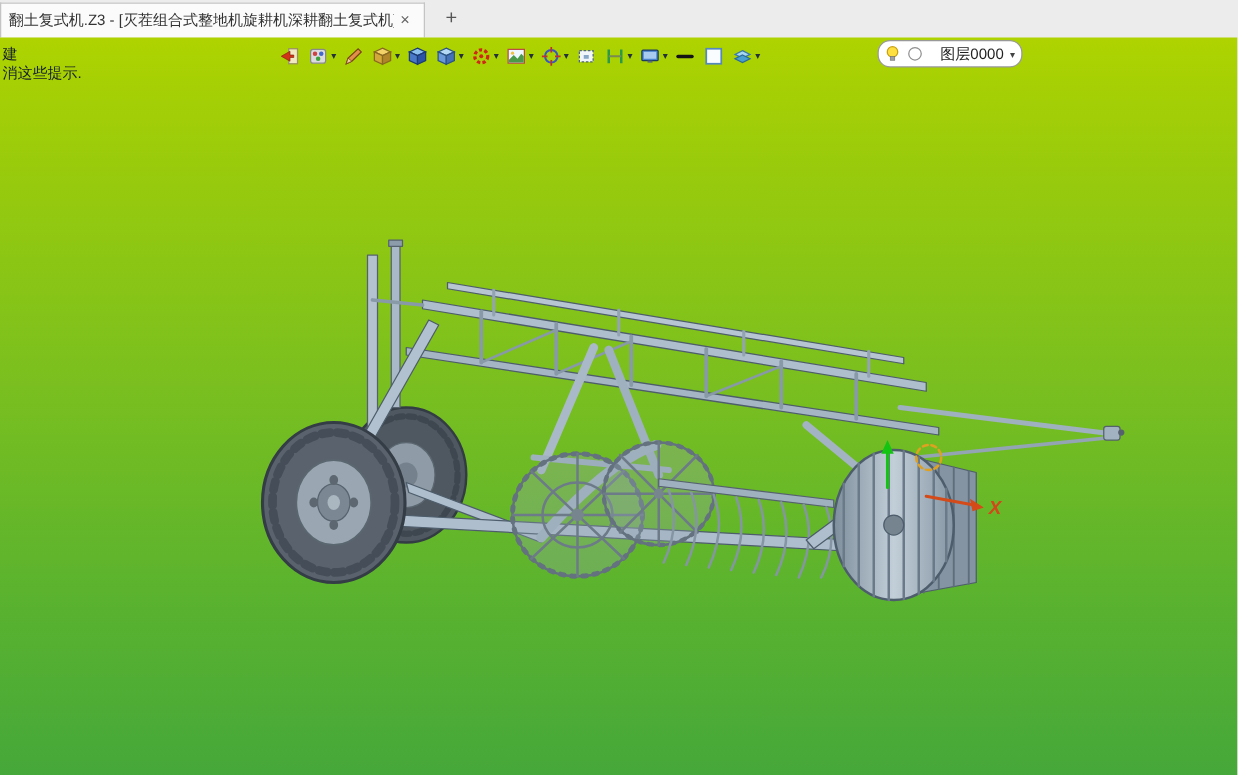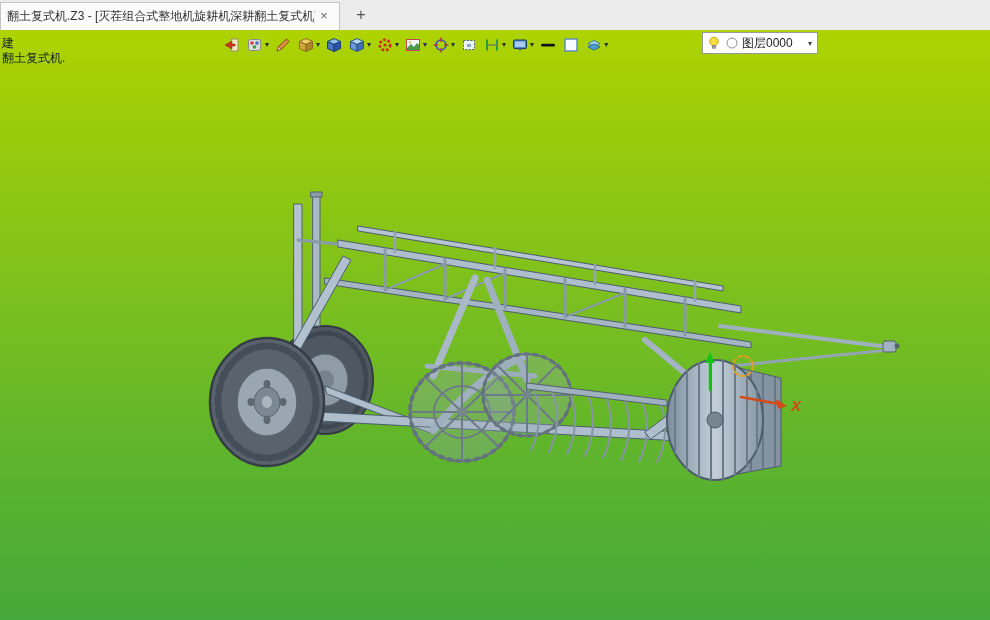--- a/index.html
+++ b/index.html
@@ -23,22 +23,22 @@
     background:linear-gradient(180deg,#aed300 0%,#9ccc0a 15%,#7cc01e 45%,#5bb32e 75%,#46a83a 100%);
   }
   .hints{position:absolute;left:2px;top:6px;font-size:12px;color:#16202a;line-height:15px;}
   
   .toolbar{position:absolute;left:222px;top:3px;height:24px;display:flex;align-items:center;gap:3px;}
   .tb{display:flex;align-items:center;padding:1px;border-radius:2px;cursor:pointer;}
   .tb svg{display:block;}
   .caret{font-size:8px;color:#24303a;margin-left:1px;line-height:1;}
   .layerbox{
     position:absolute;left:702px;top:2px;width:116px;height:22px;box-sizing:border-box;
-    background:#fff;border:1px solid #999;border-radius:0;
-    display:flex;align-items:center;padding:0 3px;gap:3px;cursor:pointer;
+    background:#fff;border:1px solid #999;border-radius:10px;
+    display:flex;align-items:center;padding:0 3px;gap:3px;cursor:pointer;text-align:right;
   }
   .layer-label{flex:1;font-size:12px;color:#222;white-space:nowrap;overflow:hidden;}
   .layer-arrow{font-size:8px;color:#444;padding:0 2px;}
   
   .machine{position:absolute;left:175px;top:150px;}
 </style>
 </head>
 <body>
 
 <div class="titlebar">
@@ -46,21 +46,21 @@
     <span class="tab-title">翻土复式机.Z3 - [灭茬组合式整地机旋耕机深耕翻土复式机]</span>
     <span class="tab-close">×</span>
   </div>
   <div class="newtab">+</div>
 </div>
 
 <div class="viewport">
 
   <div class="hints">
     <div>建</div>
-    <div>翻土复式机.</div>
+    <div>消这些提示.</div>
   </div>
 
   <div class="toolbar">
 
     <div class="tb">
       <svg width="18" height="18" viewBox="0 0 18 18">
         <rect x="8" y="3" width="7" height="12" fill="#f0e8c0" stroke="#9a9060"></rect>
         <path d="M2 9 L9 5 L9 8 L12 8 L12 10 L9 10 L9 13 Z" fill="#d03418" stroke="#801c08" stroke-width="0.5"></path>
       </svg>
     </div>

